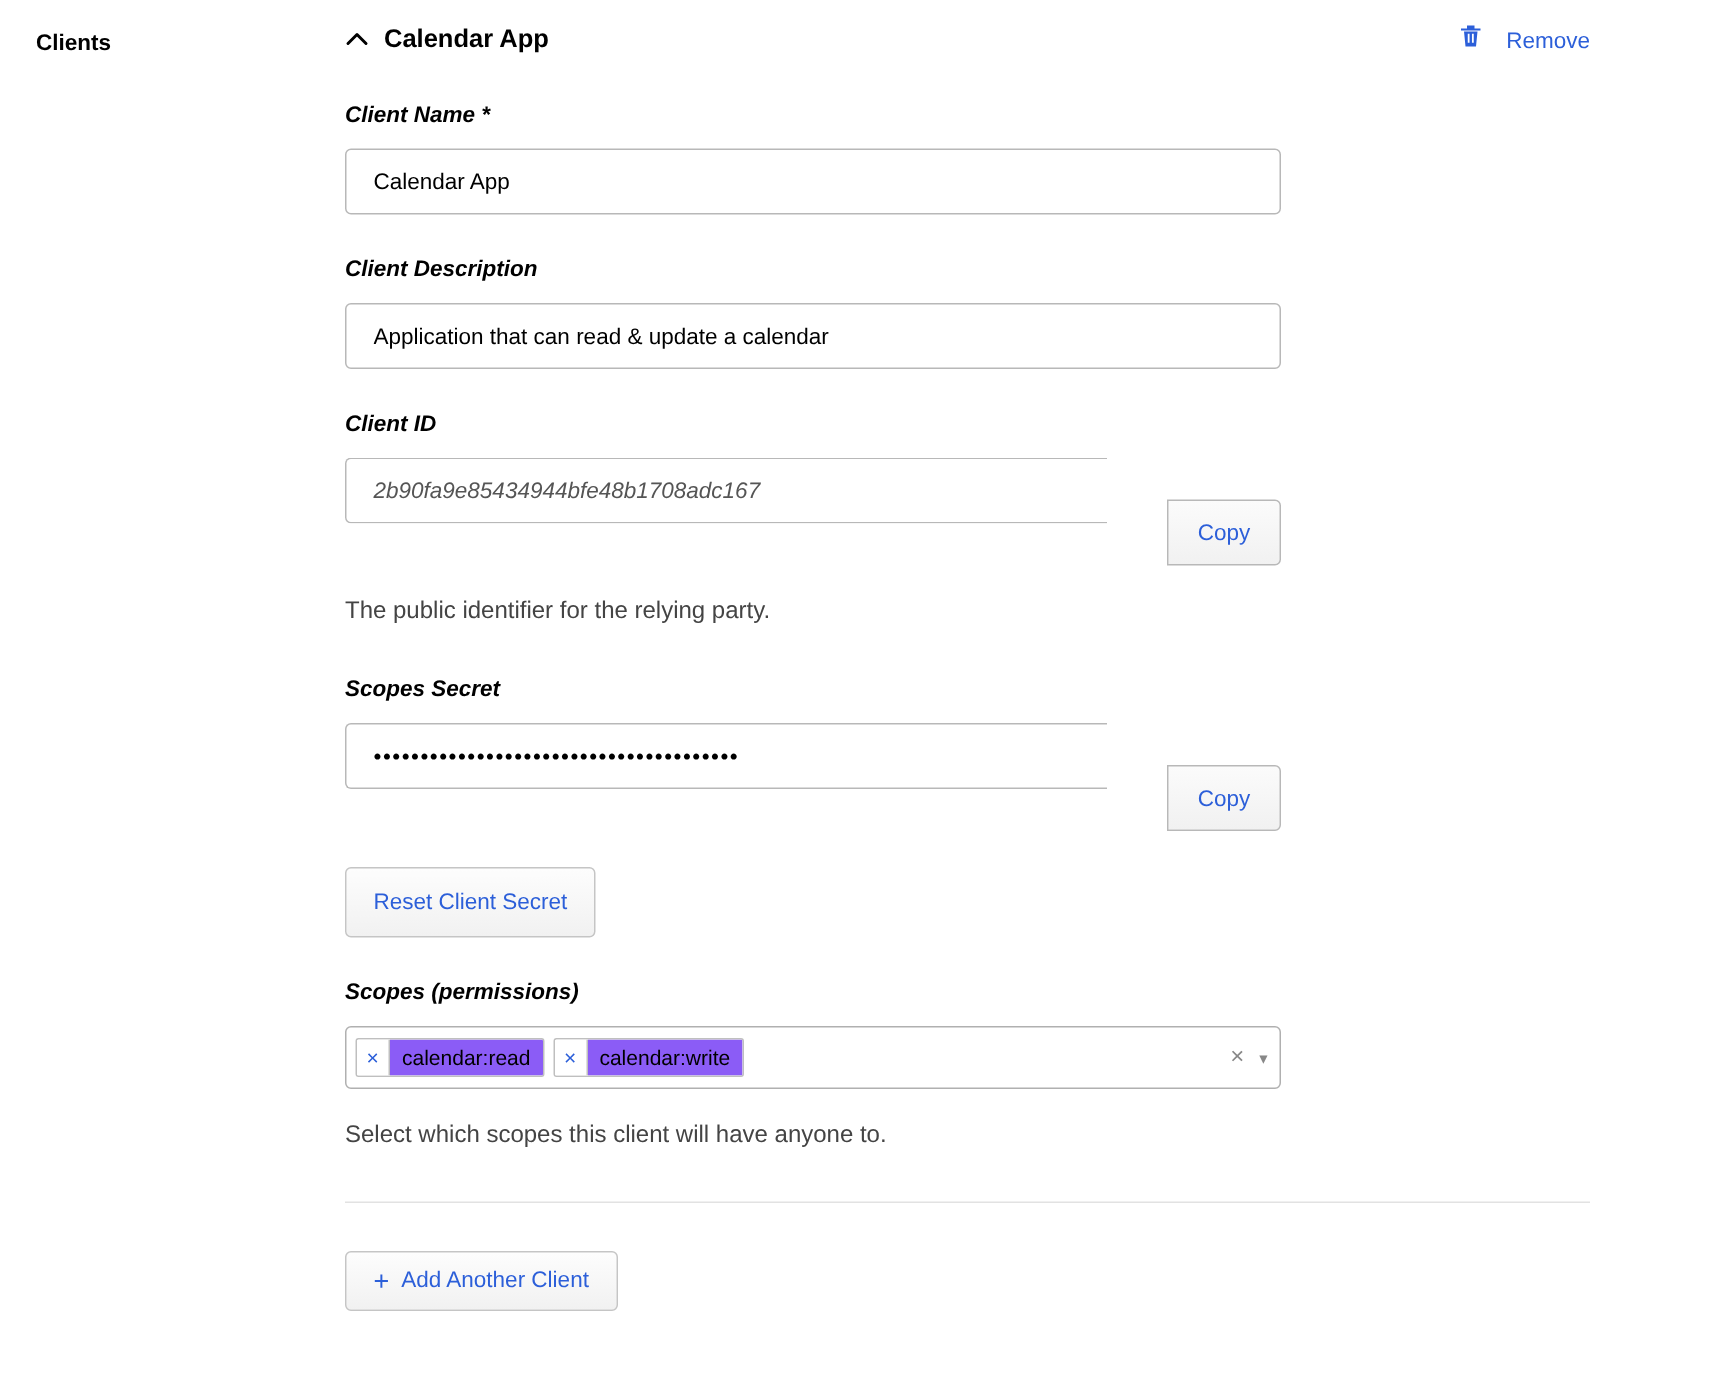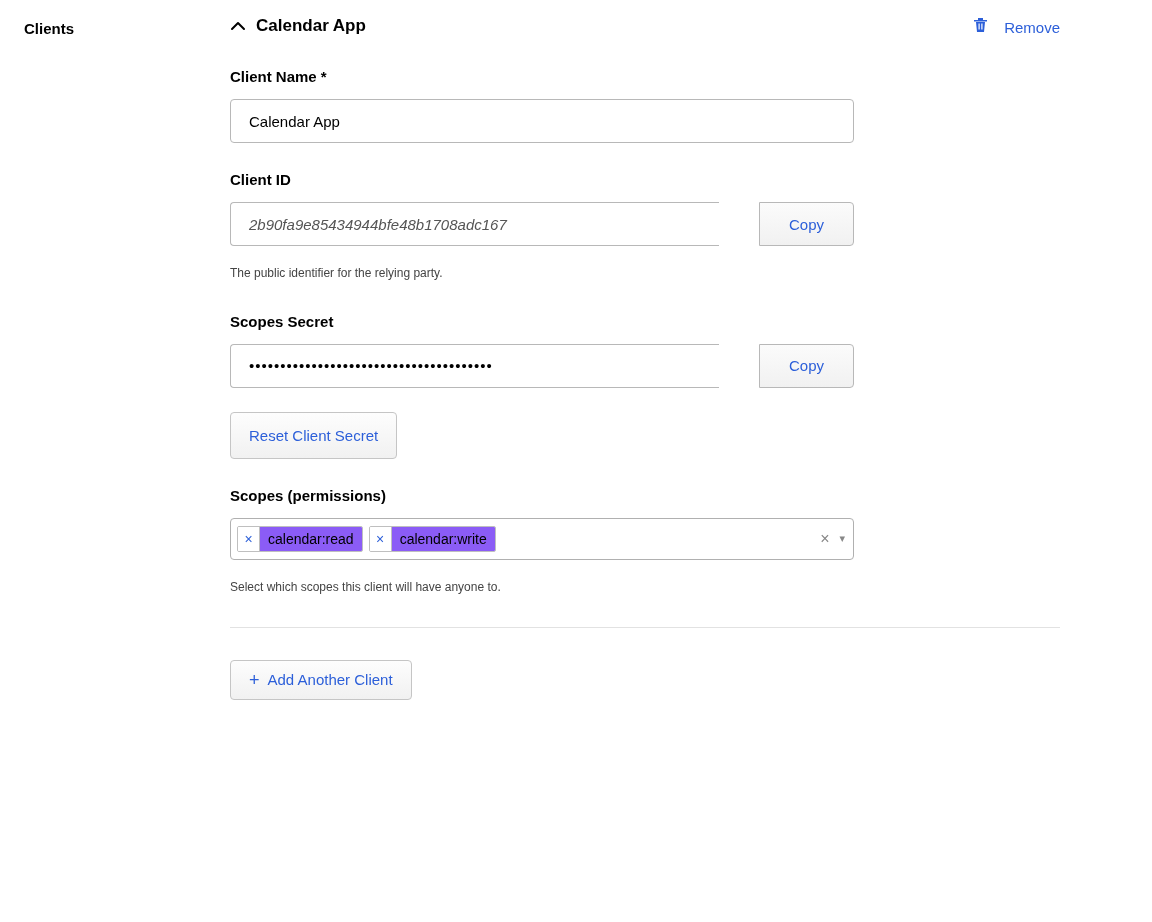--- a/index.html
+++ b/index.html
@@ -53,20 +53,21 @@
     font-size: 15px;
     cursor: pointer;
   }
   .field-block {
     margin-bottom: 28px;
   }
   .field-label {
     font-weight: 700;
     font-size: 15px;
     margin-bottom: 14px;
+    font-style: italic;
   }
   .text-input {
     width: 624px;
     height: 44px;
     padding: 0 18px;
     font-size: 15px;
     border: 1px solid #b8b8b8;
     border-radius: 4px;
     outline: none;
     font-family: inherit;
@@ -90,32 +91,33 @@
     display: flex;
     align-items: center;
     font-family: inherit;
   }
   .input-group-field.secret {
     letter-spacing: 1px;
     font-style: normal;
     color: #000;
   }
   .copy-btn {
-    width: 95px;
+    width: 76px;
     height: 44px;
     border: 1px solid #b8b8b8;
     border-radius: 0 4px 4px 0;
     background: linear-gradient(#fbfbfb, #f1f1f1);
     color: #2c5fd9;
     font-size: 15px;
     cursor: pointer;
     font-family: inherit;
+    margin-top: 28px;
   }
   .help-text {
-    font-size: 12px;
+    font-size: 16px;
     color: #444;
     margin-top: 16px;
     line-height: 1.9;
   }
   .secondary-btn {
     height: 47px;
     padding: 0 18px;
     border: 1px solid #c5c5c5;
     border-radius: 4px;
     background: linear-gradient(#fdfdfd, #f1f1f1);
@@ -215,20 +217,24 @@
       </div>
     </div>
 
     
     <div class="field-block">
       <div class="field-label">Client Name *</div>
       <input type="text" class="text-input" value="Calendar App" style="">
     </div>
 
     
+    <div class="field-block">
+      <div class="field-label">Client Description</div>
+      <input type="text" class="text-input" value="Application that can read &amp; update a calendar" style="">
+    </div>
 
     
     <div class="field-block">
       <div class="field-label">Client ID</div>
       <div class="input-group">
         <div class="input-group-field">2b90fa9e85434944bfe48b1708adc167</div>
         <button class="copy-btn">Copy</button>
       </div>
       <div class="help-text">The public identifier for the relying party.</div>
     </div>

